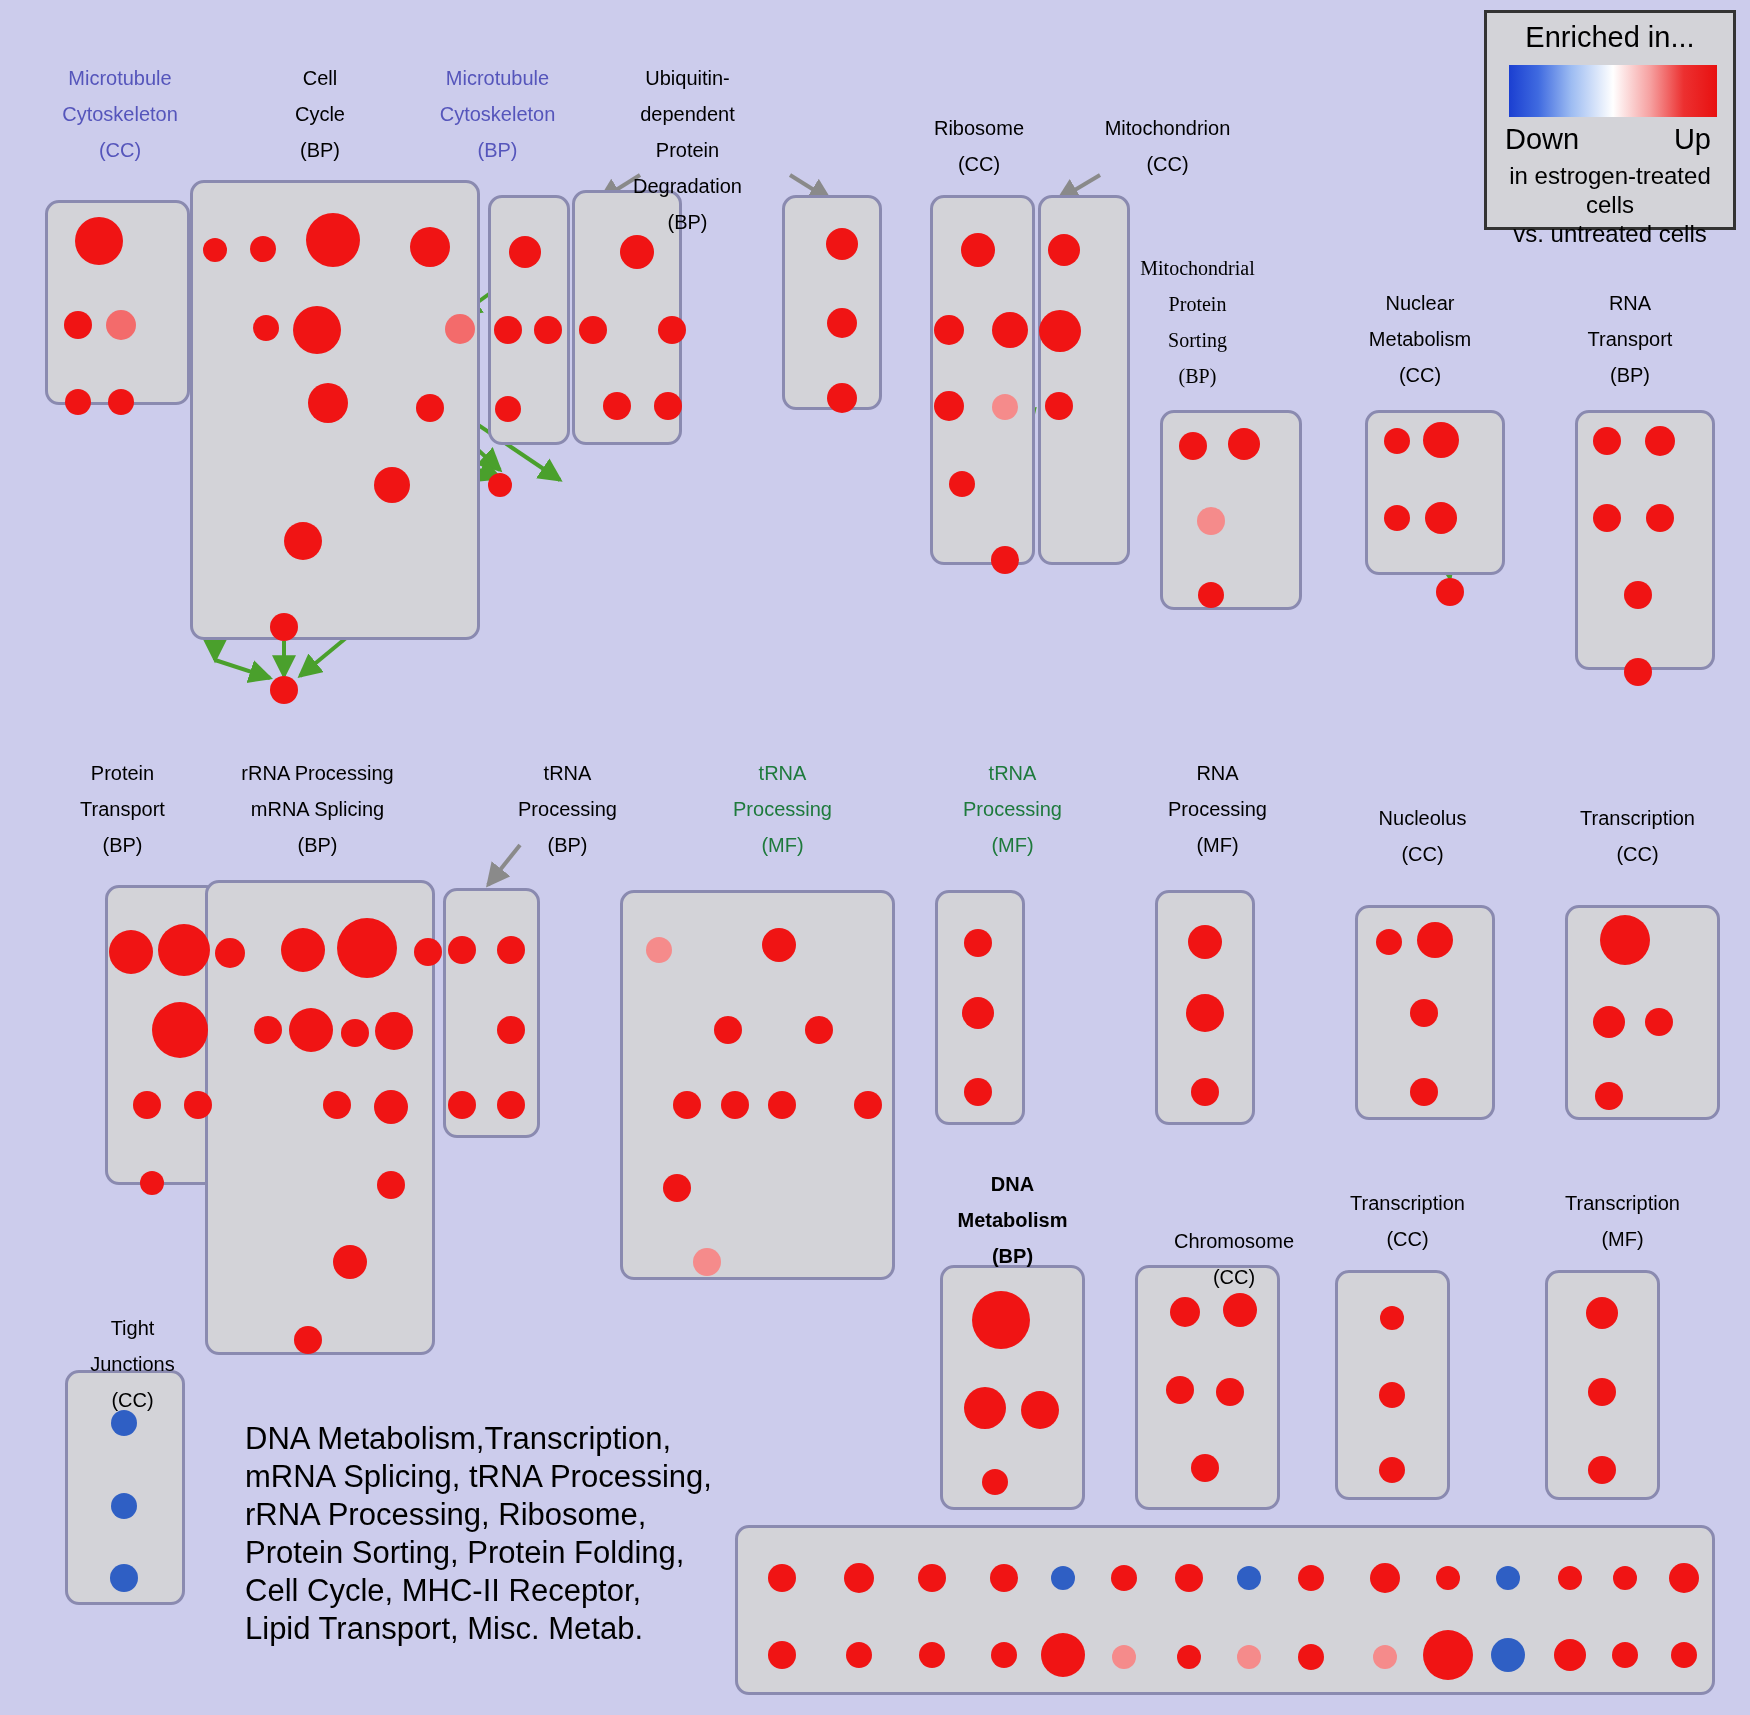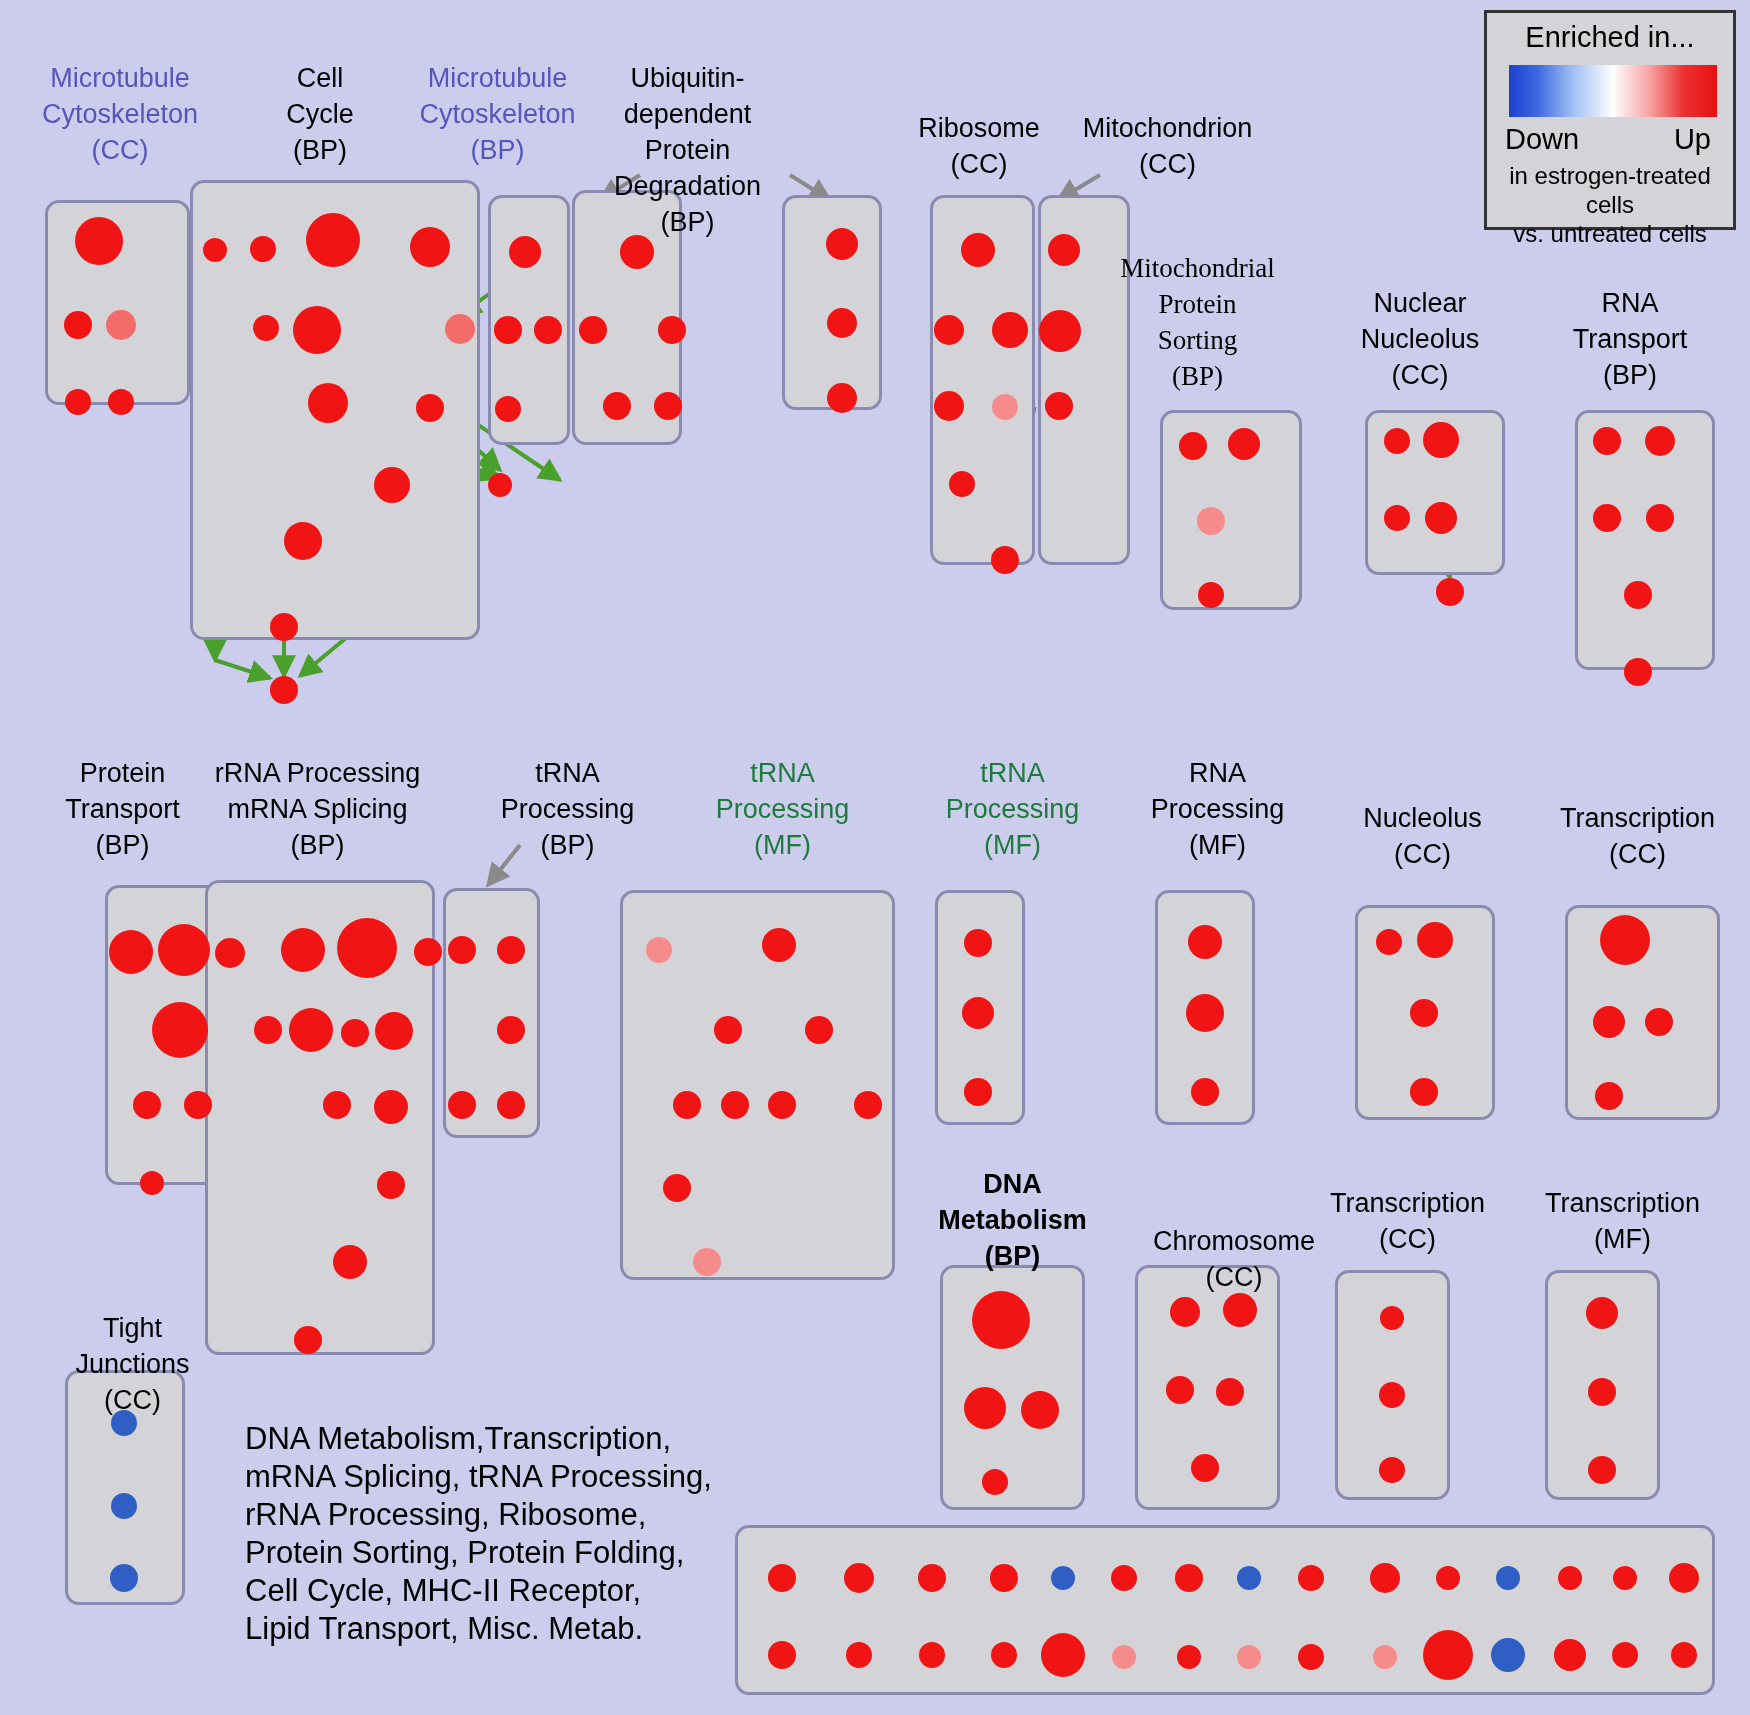--- a/index.html
+++ b/index.html
@@ -14,21 +14,21 @@
   .panel{
     position:absolute;
     background:#d3d3d8;
     border:3px solid #8a8ab0;
     border-radius:14px;
     box-sizing:border-box;
   }
   .lbl{
     position:absolute;
     color:#000;
-    font-size:27px;
+    font-size:20px;
     line-height:36px;
     text-align:center;
     white-space:pre-line;
   }
   .lbl.purple{color:#5555bb;}
   .lbl.green{color:#1e7a3c;}
   .node{
     position:absolute;
     border-radius:50%;
     box-sizing:border-box;
@@ -392,21 +392,21 @@
 (BP)</div>
       <div class="lbl" style="left: 894px; top: 110px; width: 170px;">Ribosome
 (CC)</div>
       <div class="lbl" style="left: 1055px; top: 110px; width: 225px;">Mitochondrion
 (CC)</div>
       <div class="lbl" style="left: 1095px; top: 250px; width: 205px; font-family: Liberation Serif, serif;">Mitochondrial
 Protein
 Sorting
 (BP)</div>
       <div class="lbl" style="left: 1330px; top: 285px; width: 180px;">Nuclear
-Nucleolus
+Metabolism
 (CC)</div>
       <div class="lbl" style="left: 1540px; top: 285px; width: 180px;">RNA
 Transport
 (BP)</div>
       <div class="lbl" style="left: 35px; top: 755px; width: 175px;">Protein
 Transport
 (BP)</div>
       <div class="lbl" style="left: 185px; top: 755px; width: 265px;">rRNA Processing
 mRNA Splicing
 (BP)</div>

